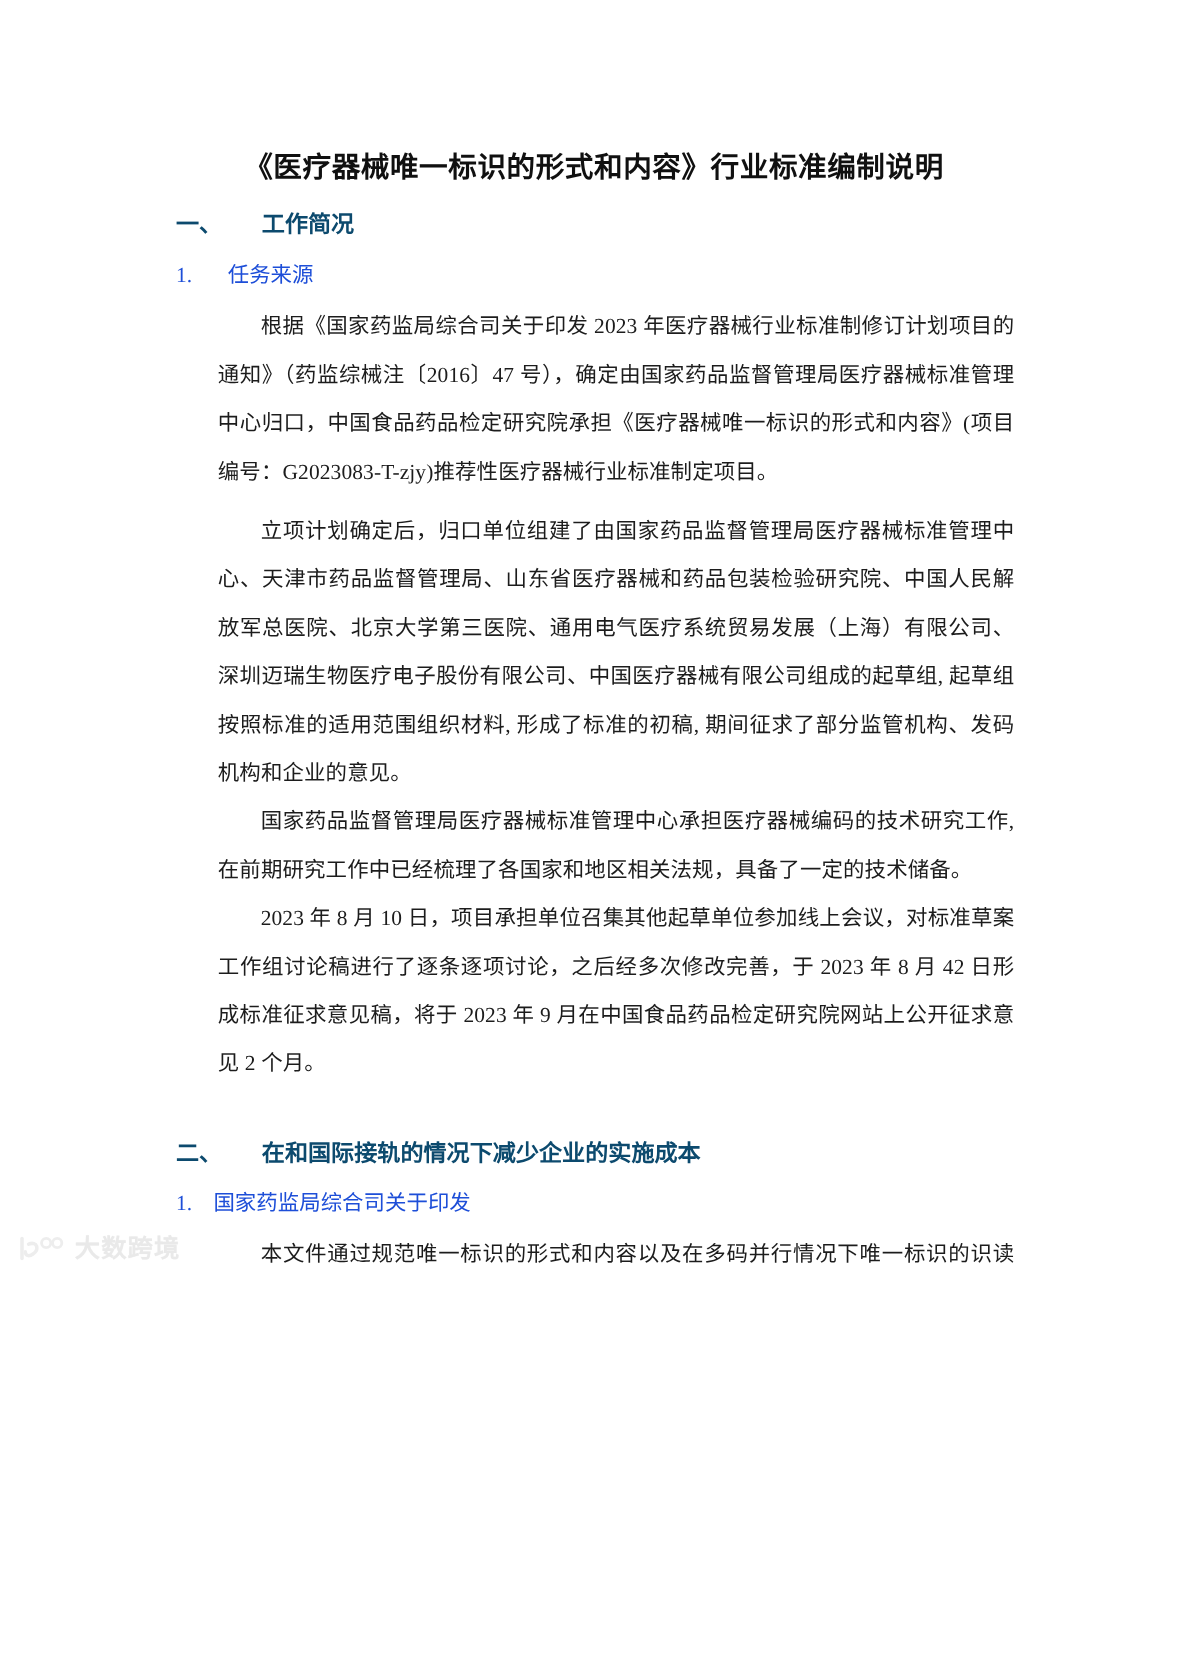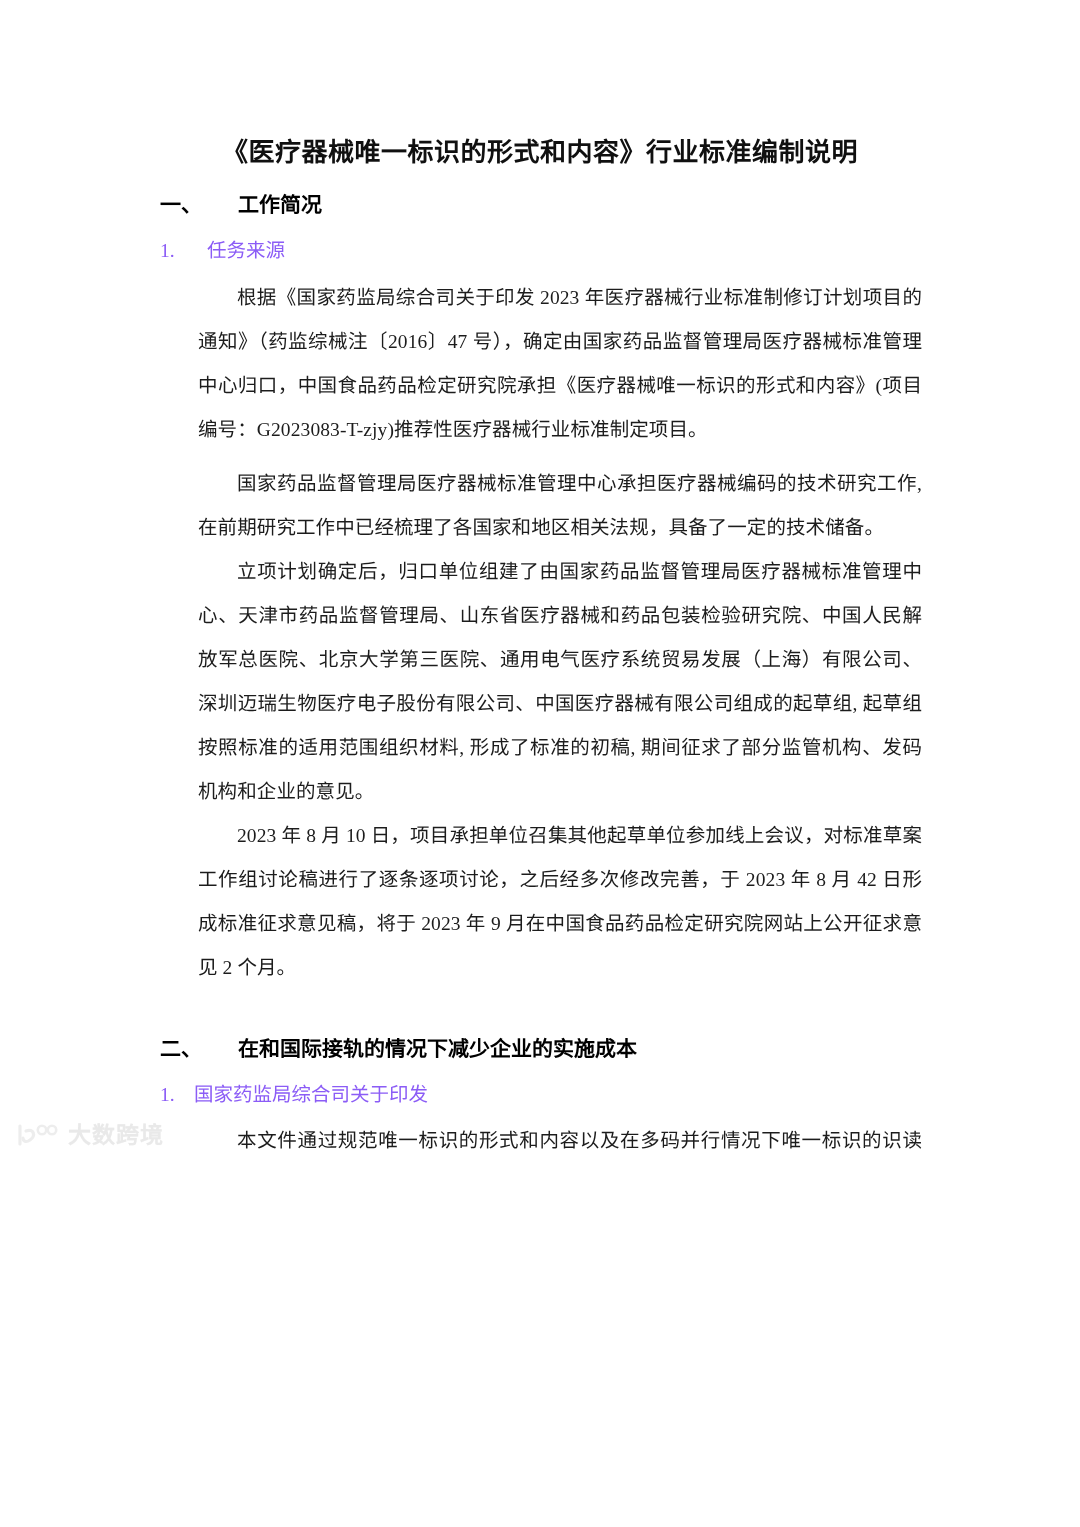--- a/index.html
+++ b/index.html
@@ -39,32 +39,32 @@
     top: 190px;
     left: 160px;
     width: 762px;
   }
 
   
   .h1-sec {
     font-family: "Liberation Sans", "DejaVu Sans", sans-serif;
     font-weight: bold;
     font-size: 21px;
-    color: #000000;
+    color: #0c4a6e;
     margin: 0 0 16px 0;
     white-space: pre;
     line-height: 1.45;
   }
   .h1-sec .num { display: inline-block; min-width: 78px; }
 
   
   .h2-sec {
     font-family: "Liberation Serif", "DejaVu Serif", serif;
     font-size: 19.5px;
-    color: #8b5cf6;
+    color: #1d4ed8;
     margin: 12px 0 10px 0;
     white-space: pre;
     line-height: 1.5;
   }
   .h2-sec .num { display: inline-block; min-width: 47px; }
   .h2-sec.tight .num { min-width: 34px; }
 
   
   .para {
     font-family: "Liberation Serif", "DejaVu Serif", serif;
@@ -119,22 +119,22 @@
 
     <div class="h1-sec"><span class="num">一、</span><span>工作简况</span></div>
 
     <div class="h2-sec"><span class="num">1.</span><span>任务来源</span></div>
 
     <p class="para">根据《国家药监局综合司关于印发 2023 年医疗器械行业标准制修订计划项目的通知》（药监综械注〔2016〕47 号），确定由国家药品监督管理局医疗器械标准管理中心归口，中国食品药品检定研究院承担《医疗器械唯一标识的形式和内容》(项目编号：G2023083-T-zjy)推荐性医疗器械行业标准制定项目。</p>
 
     <div class="gap-sm"></div>
 
 
+    <p class="para">立项计划确定后，归口单位组建了由国家药品监督管理局医疗器械标准管理中心、天津市药品监督管理局、山东省医疗器械和药品包装检验研究院、中国人民解放军总医院、北京大学第三医院、通用电气医疗系统贸易发展（上海）有限公司、深圳迈瑞生物医疗电子股份有限公司、中国医疗器械有限公司组成的起草组, 起草组按照标准的适用范围组织材料, 形成了标准的初稿, 期间征求了部分监管机构、发码机构和企业的意见。</p>
     <p class="para">国家药品监督管理局医疗器械标准管理中心承担医疗器械编码的技术研究工作, 在前期研究工作中已经梳理了各国家和地区相关法规，具备了一定的技术储备。</p>
-    <p class="para">立项计划确定后，归口单位组建了由国家药品监督管理局医疗器械标准管理中心、天津市药品监督管理局、山东省医疗器械和药品包装检验研究院、中国人民解放军总医院、北京大学第三医院、通用电气医疗系统贸易发展（上海）有限公司、深圳迈瑞生物医疗电子股份有限公司、中国医疗器械有限公司组成的起草组, 起草组按照标准的适用范围组织材料, 形成了标准的初稿, 期间征求了部分监管机构、发码机构和企业的意见。</p>
     <p class="para">2023 年 8 月 10 日，项目承担单位召集其他起草单位参加线上会议，对标准草案工作组讨论稿进行了逐条逐项讨论，之后经多次修改完善，于 2023 年 8 月 42 日形成标准征求意见稿，将于 2023 年 9 月在中国食品药品检定研究院网站上公开征求意见 2 个月。</p>
 
     <div class="gap-lg"></div>
 
     <div class="h1-sec"><span class="num">二、</span><span>在和国际接轨的情况下减少企业的实施成本</span></div>
 
     <div class="h2-sec tight"><span class="num">1.</span><span>国家药监局综合司关于印发</span></div>
 
     <p class="para">本文件通过规范唯一标识的形式和内容以及在多码并行情况下唯一标识的识读和解析，能够解决当前企业混淆唯一标识和标签内容，尝试将唯一标识和标签内容融合导</p>
 

